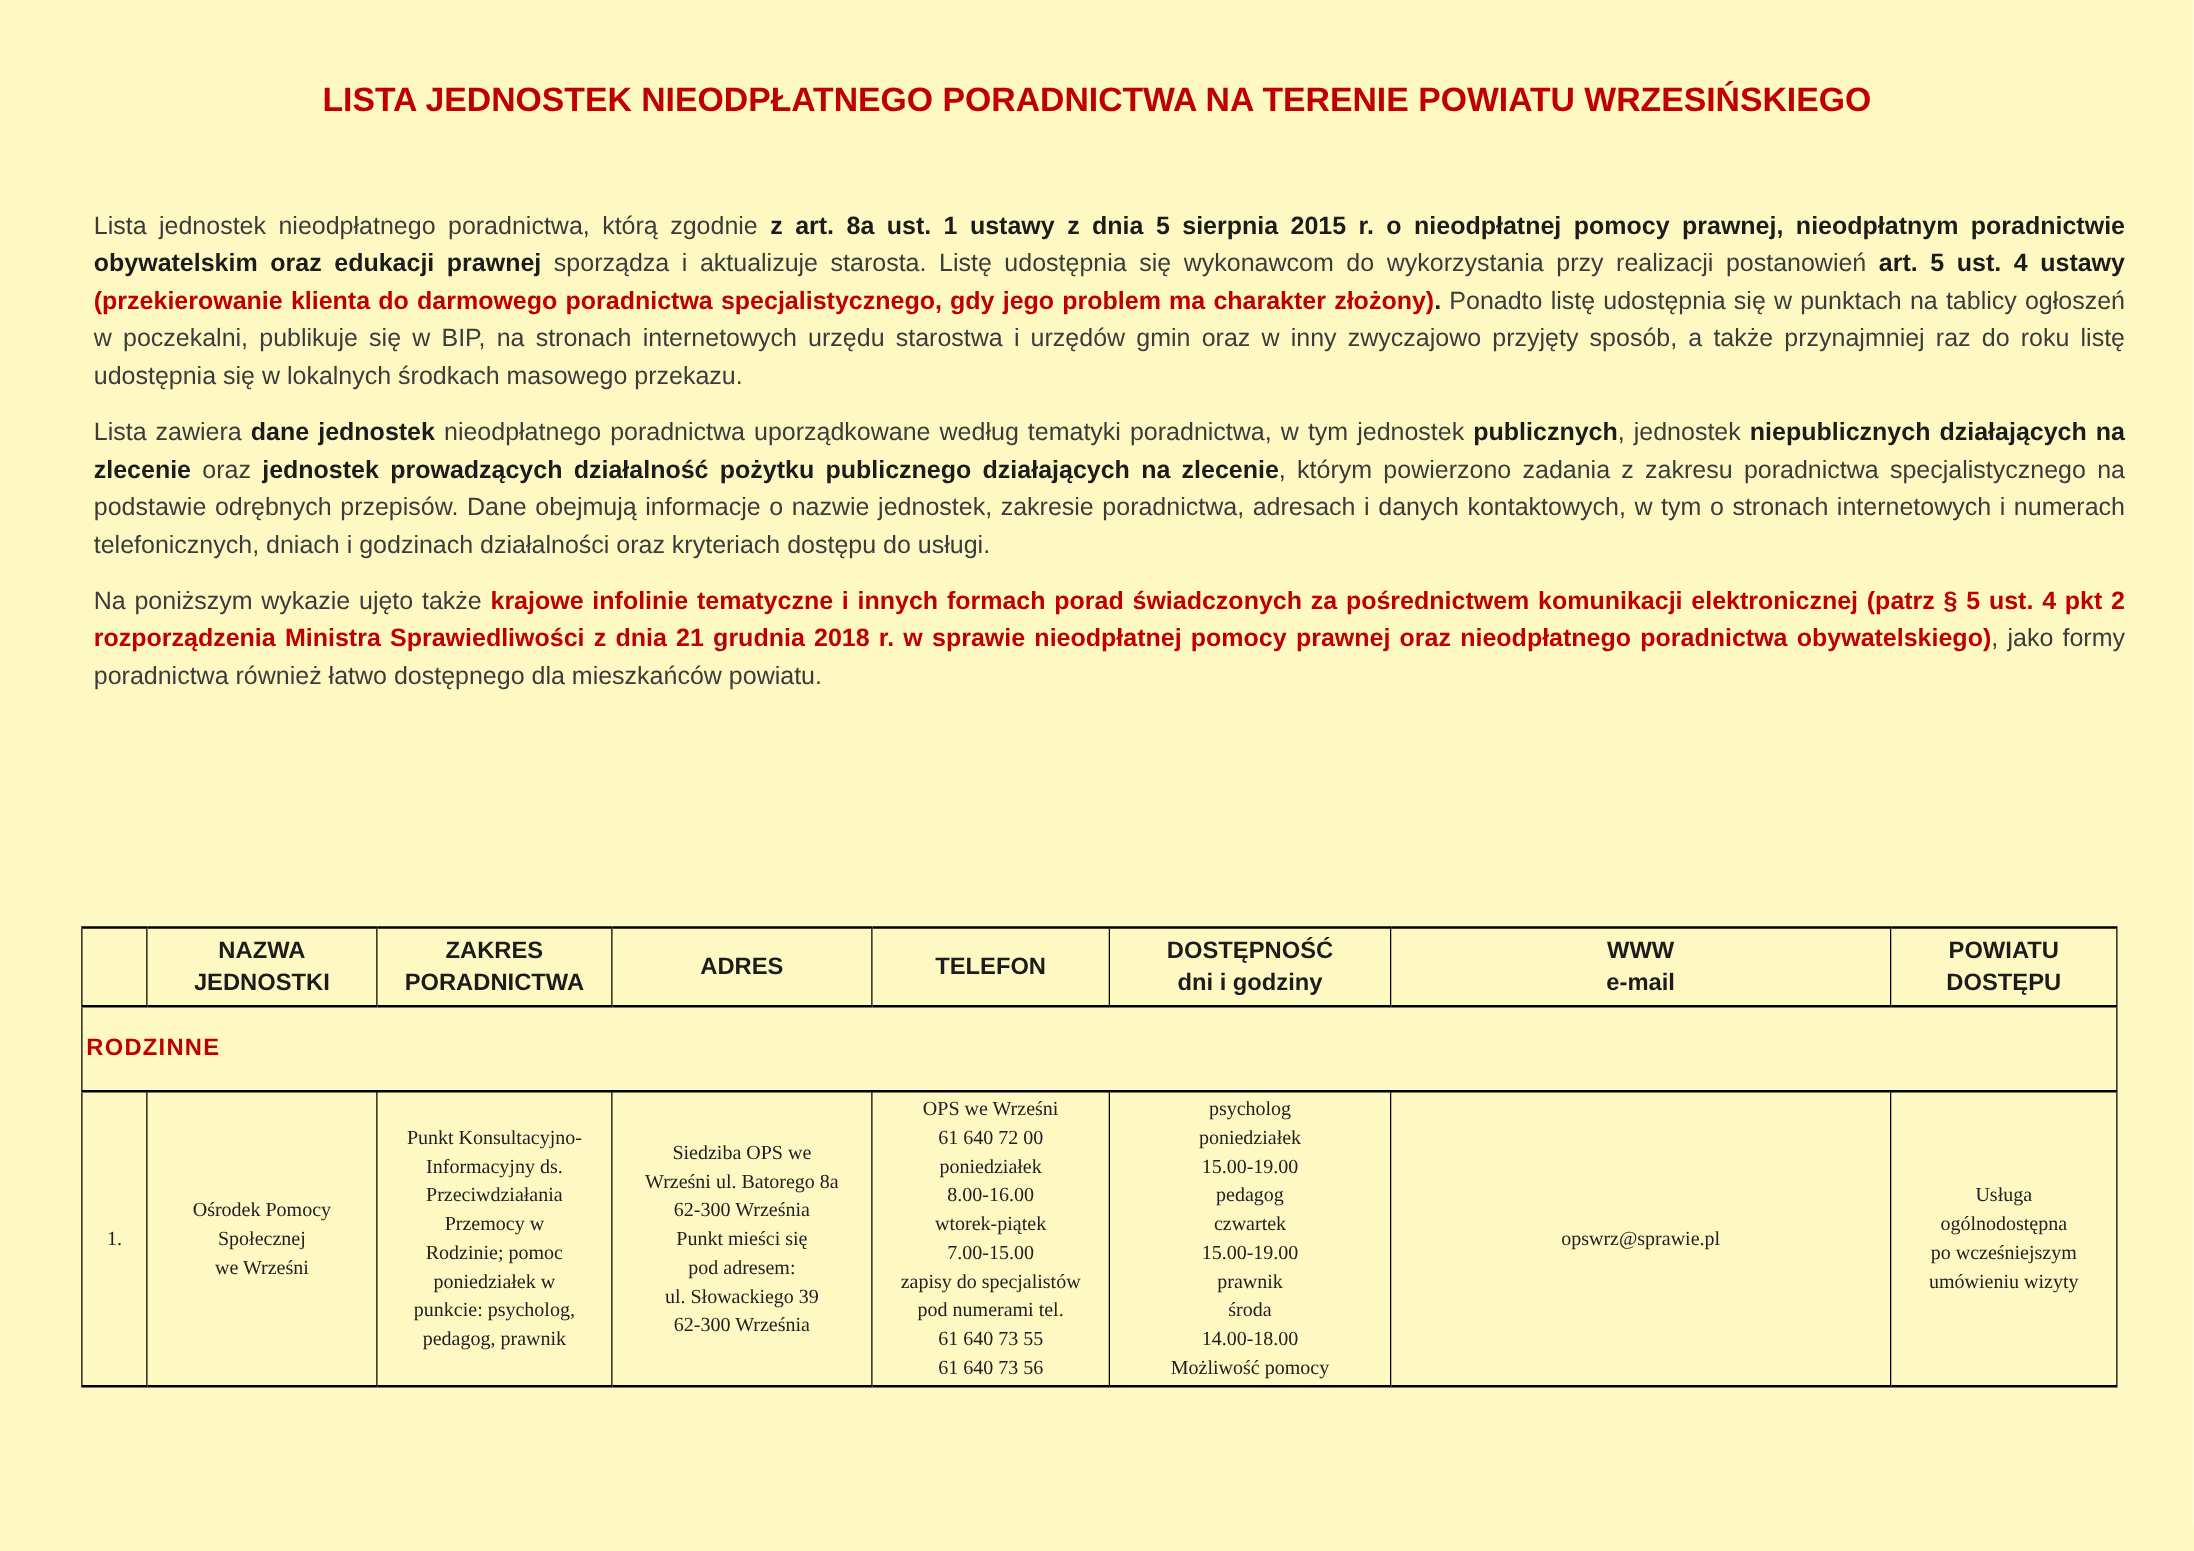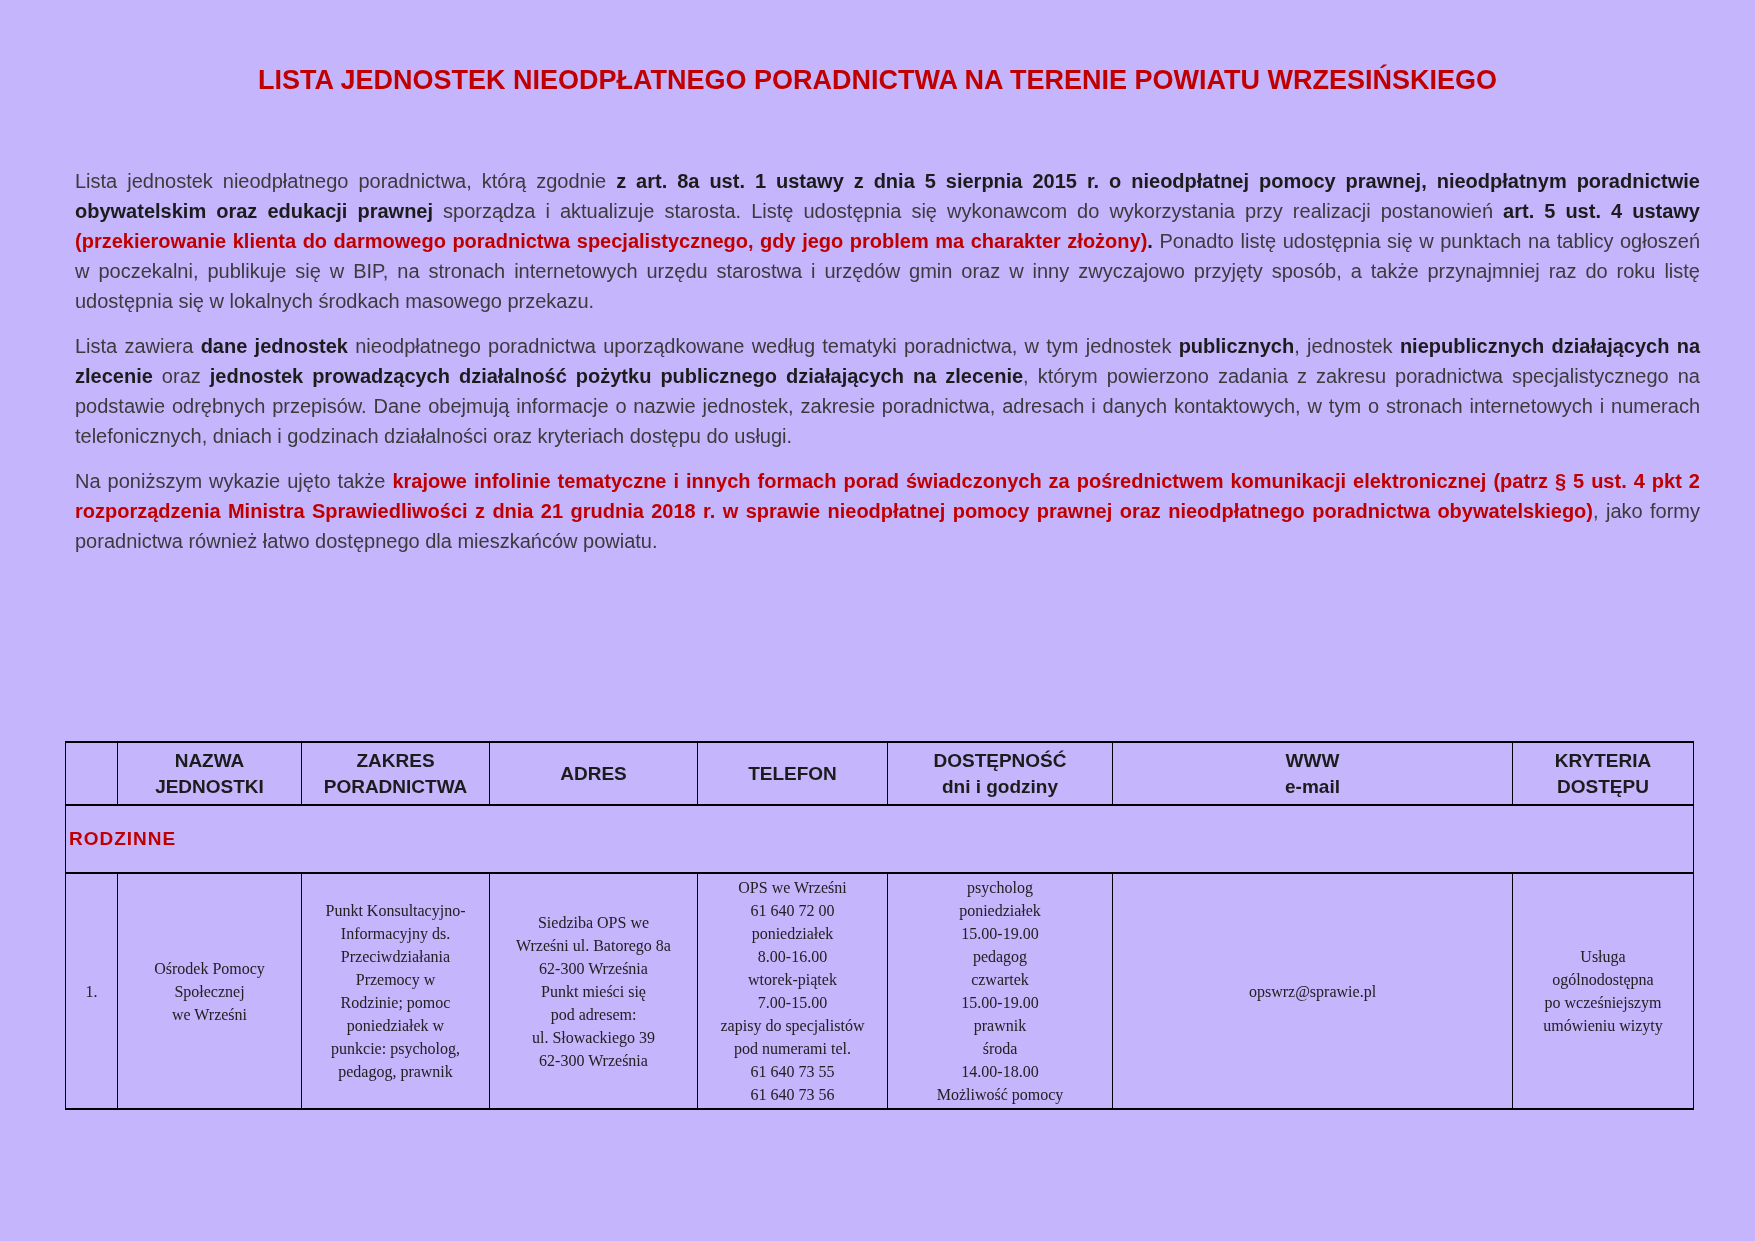--- a/index.html
+++ b/index.html
@@ -1,20 +1,20 @@
 <!DOCTYPE html>
 <html lang="pl"><head>
 <meta charset="utf-8">
 <style>
   html,body { margin:0; padding:0; background:#ffffff; }
   .page {
     position:relative;
     width:1755px;
     height:1241px;
-    background:#c4b5fd;
+    background:#fef9c3;
     overflow:hidden;
     font-family:"Liberation Sans","DejaVu Sans",sans-serif;
   }
   .doc-title {
     margin:64px 90px 0 90px;
     text-align:center;
     font-size:27px;
     line-height:1.2;
     font-weight:700;
     color:#C00000;
@@ -106,21 +106,21 @@
         <th>NAZWA
 JEDNOSTKI</th>
         <th>ZAKRES
 PORADNICTWA</th>
         <th>ADRES</th>
         <th>TELEFON</th>
         <th>DOSTĘPNOŚĆ
 dni i godziny</th>
         <th>WWW
 e-mail</th>
-        <th>KRYTERIA
+        <th>POWIATU
 DOSTĘPU</th>
       </tr>
     </thead>
     <tbody>
       <tr class="section-row">
         <td colspan="8">RODZINNE</td>
       </tr>
       <tr class="data-row">
         <td>1.</td>
         <td>Ośrodek Pomocy

